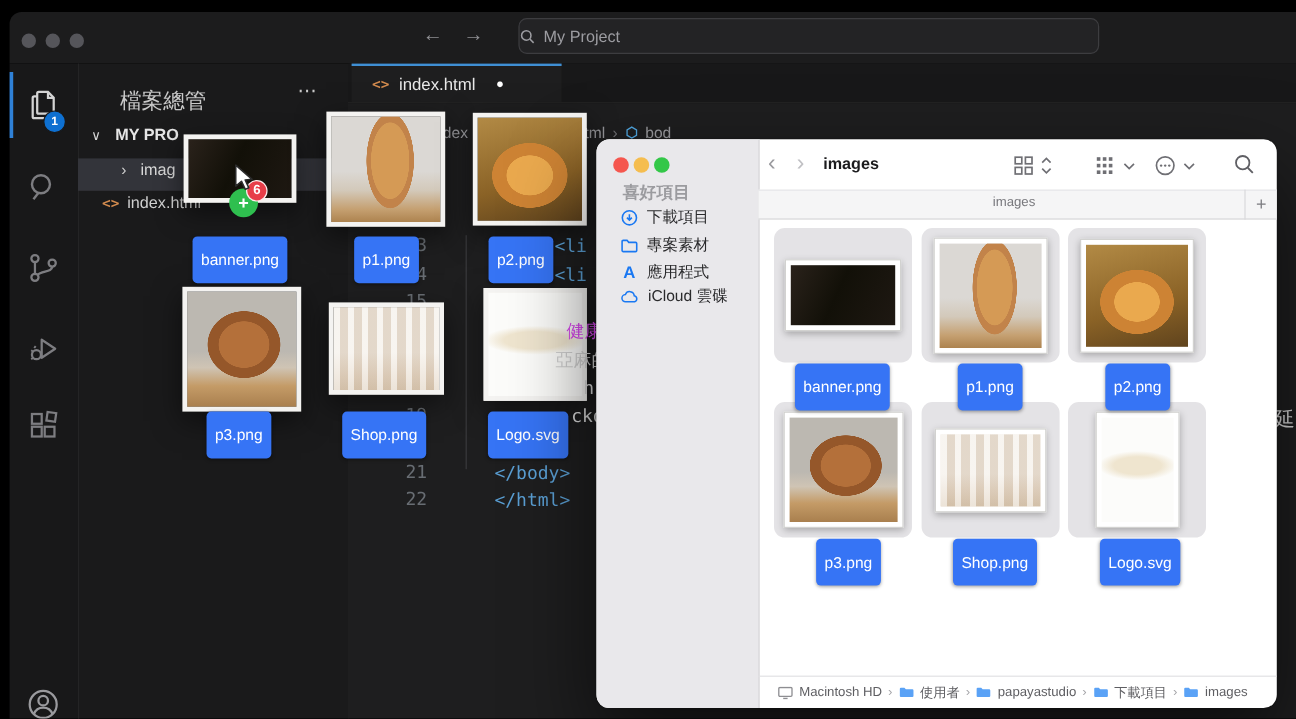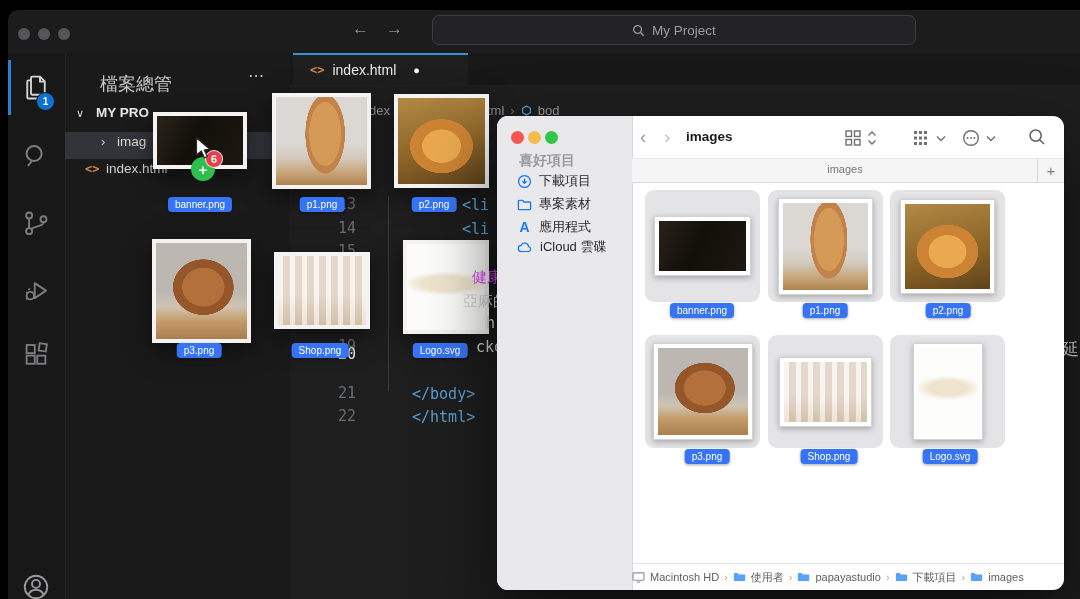--- a/index.html
+++ b/index.html
@@ -23,35 +23,35 @@
   .crumb{color:#9a9a9e;font-size:13px;z-index:2}
 
   
   .act-ic{left:21px;width:30px;height:30px}
   .badge{left:36px;top:92px;width:17px;height:17px;border-radius:50%;background:#0e70d1;color:#fff;
          font-size:10px;font-weight:bold;display:flex;align-items:center;justify-content:center;z-index:3;
          border:1px solid #181819}
 
   
   .ghost{border:4px solid #f4f3f1;box-shadow:0 8px 22px rgba(0,0,0,.5);z-index:4}
-  .pill{background:#3674f5;color:#fff;font-size:10px;border-radius:4px;padding:2px 7px;z-index:6;
+  .pill{background:#3674f5;color:#fff;font-size:13px;border-radius:4px;padding:12px 7px;z-index:6;
         white-space:nowrap;transform:translateX(-50%);box-shadow:0 1px 3px rgba(0,0,0,.35)}
 
   
   .finder{left:497px;top:116px;width:567px;height:474px;background:#fff;border-radius:11px;z-index:10;
           box-shadow:0 30px 70px rgba(0,0,0,.6),0 0 1px rgba(0,0,0,.5);overflow:hidden}
   .f-sidebar{left:0;top:0;width:135px;height:474px;background:#e9e8eb;border-right:1px solid #d7d6d9}
   .f-item{left:20px;display:flex;align-items:center;gap:7px;color:#2a2a2c;font-size:13px}
   .f-tabstrip{left:135px;top:42px;right:0;height:25px;background:#f5f5f6;border-top:1px solid #e7e7e9;
               border-bottom:1px solid #d8d8da;box-sizing:border-box}
   .tile{width:115px;display:flex;align-items:center;justify-content:center;background:#e4e3e6;border-radius:9px}
   .frame{background:#fff;padding:4px;border:1px solid #d2d2d0;box-shadow:0 2px 6px rgba(0,0,0,.28)}
   .flabel{transform:translateX(-50%)}
   .pathbar{left:135px;top:447px;right:0;height:27px;border-top:1px solid #e2e2e4;display:flex;
-           align-items:center;gap:5px;padding-left:0;font-size:11px;color:#5e5e62;box-sizing:border-box}
+           align-items:center;gap:5px;padding-left:16px;font-size:11px;color:#5e5e62;box-sizing:border-box}
   .pfold{display:inline-block}
 
   
   .thumb{width:100%;height:100%}
   .thumb-banner{background:linear-gradient(115deg,#2a221b 0%,#121008 45%,#1e1812 100%)}
   .thumb-p1{background:radial-gradient(30% 62% at 54% 42%,#d59a55 0 58%,#c2834a 59% 72%,rgba(0,0,0,0) 73%),
             linear-gradient(180deg,#dbd8d4 0 52%,#d3c9ba 70%,#c5a071 88%,#ad834f 100%)}
   .thumb-p2{background:radial-gradient(46% 40% at 50% 56%,#eaa94e 0 48%,#cd8334 49% 78%,rgba(0,0,0,0) 79%),
             linear-gradient(165deg,#b28a45 0%,#8a6226 60%,#5f431d 100%)}
   .thumb-p3{background:radial-gradient(46% 40% at 52% 46%,#b4703a 0 50%,#95572a 51% 72%,rgba(0,0,0,0) 73%),
@@ -69,21 +69,21 @@
   <div class="abs vs-body-sidebar"></div>
   <div class="abs vs-activity"></div>
   <div class="abs vs-editor"></div>
   <div class="abs vs-tabstrip"></div>
 
   <div class="abs tl" style="left:18px;top:28px"></div>
   <div class="abs tl" style="left:38px;top:28px"></div>
   <div class="abs tl" style="left:58px;top:28px"></div>
   <div class="abs" style="left:352px;top:19px;color:#8f8f93;font-size:17px">←</div>
   <div class="abs" style="left:386px;top:19px;color:#8f8f93;font-size:17px">→</div>
-  <div class="abs" style="left:432px;top:15px;width:484px;height:30px;background:#232325;border:1px solid #3d3d40;border-radius:7px;display:flex;align-items:center;justify-content:center;gap:7px;box-sizing:border-box">
+  <div class="abs" style="left:432px;top:15px;width:484px;height:30px;background:#232325;border:1px solid #3d3d40;border-radius:7px;display:flex;align-items:center;gap:7px;box-sizing:border-box">
     <svg width="13" height="13" viewBox="0 0 14 14">
         <circle cx="6" cy="6" r="4.2" fill="none" stroke="#9c9ca1" stroke-width="1.4"></circle>
         <line x1="9.2" y1="9.2" x2="12.6" y2="12.6" stroke="#9c9ca1" stroke-width="1.4"></line>
       </svg>
     <span style="color:#9c9ca1;font-size:13.5px">My Project</span>
   </div>
 
   <div class="abs" style="left:8px;top:60px;width:3px;height:55px;background:#2f81d7"></div>
   <svg class="abs act-ic" style="top:71px" viewBox="0 0 24 24">
     <path d="M9 4.5h6.2L19 8.3V18a1 1 0 0 1-1 1H9a1 1 0 0 1-1-1V5.5a1 1 0 0 1 1-1z" fill="none" stroke="#d4d4d4" stroke-width="1.5"></path>

